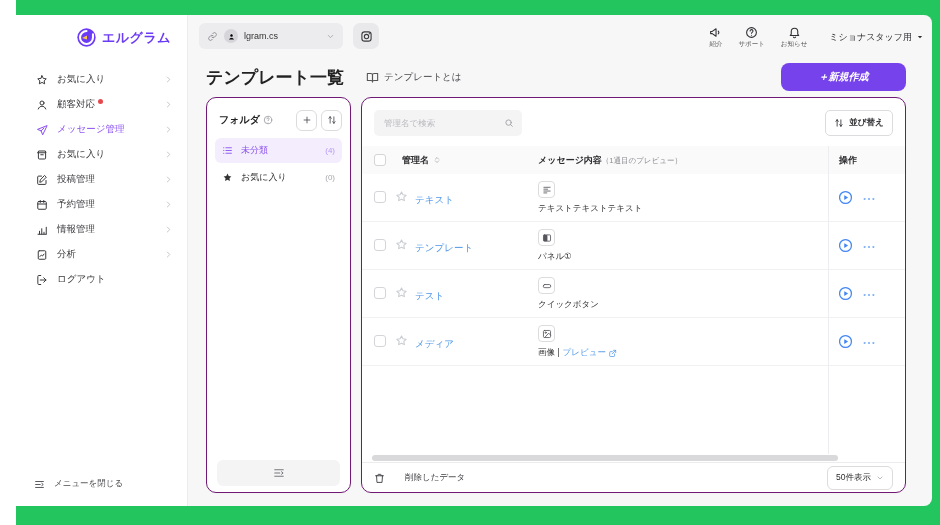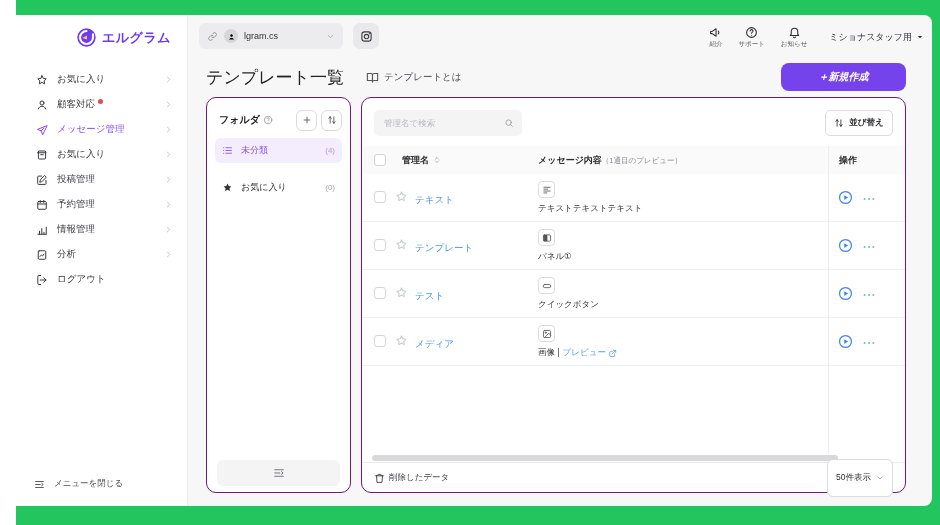--- a/index.html
+++ b/index.html
@@ -35,38 +35,38 @@
   .insta-btn .ico-s{width:13px;height:13px;}
   .top-right{position:absolute;right:8px;top:4px;height:36px;display:flex;align-items:center;gap:16px;}
   .top-act{display:flex;flex-direction:column;align-items:center;gap:1px;color:#2f2f33;cursor:pointer;}
   .top-act .ico-s{width:13px;height:13px;}
   .top-act .cap{font-size:6.5px;color:#555;}
   .user-menu{display:flex;align-items:center;gap:4px;margin-left:6px;cursor:pointer;}
   .user-menu .name{font-size:9px;color:#2d2d30;}
   .user-menu .caret{width:8px;height:8px;color:#2d2d30;}
   
   .page-head{position:absolute;left:18px;right:26px;top:42px;height:40px;display:flex;align-items:center;}
-  .page-title{font-size:17px;font-weight:normal;color:#222;}
+  .page-title{font-size:17px;font-weight:bold;color:#222;}
   .help-wrap{display:flex;align-items:center;gap:5px;margin-left:22px;color:#4a4a4e;cursor:pointer;}
   .help-wrap .ico-s{width:13px;height:13px;color:#555;}
   .help-wrap .t{font-size:9.5px;}
   .create-btn{margin-left:auto;width:125px;height:28px;background:#7642ec;border:none;border-radius:8px;color:#fff;font-size:10px;font-weight:bold;cursor:pointer;font-family:inherit;font-style:italic;}
   
   .card{position:absolute;background:#fff;border:1px solid #701a75;border-radius:10px;box-sizing:border-box;box-shadow:0 1px 2px rgba(0,0,0,.02);}
   .folder-card{left:18px;top:82px;width:145px;height:396px;}
   .table-card{left:173px;top:82px;width:545px;height:396px;}
   
   .folder-head{position:absolute;left:12px;top:10px;right:8px;height:24px;display:flex;align-items:center;}
   .folder-title{font-size:10px;font-weight:bold;color:#222;}
   .folder-help{width:10px;height:10px;color:#9a9aa0;margin-left:3px;cursor:pointer;}
   .sq-btn{width:21px;height:21px;border:1px solid #dcdcde;border-radius:6px;background:#fff;display:flex;align-items:center;justify-content:center;color:#4c4c50;cursor:pointer;box-sizing:border-box;}
   .sq-btn .ico-s{width:10px;height:10px;}
   .folder-head .sq-btn{margin-left:4px;}
   .folder-head .spacer{flex:1;}
-  .folder-list{position:absolute;left:8px;right:8px;top:40px;display:flex;flex-direction:column;gap:12px;}
+  .folder-list{position:absolute;left:8px;right:8px;top:40px;display:flex;flex-direction:column;gap:2px;}
   .folder-item{display:flex;align-items:center;height:25px;border-radius:6px;padding:0 7px;cursor:pointer;color:#333;}
   .folder-item .ico-s{width:11px;height:11px;color:#333;}
   .folder-item .lbl{font-size:9px;margin-left:8px;}
   .folder-item .cnt{margin-left:auto;font-size:8px;color:#a7a7ad;}
   .folder-item.active{background:#f4edfd;color:#8a53f0;}
   .folder-item.active .ico-s{color:#8a53f0;}
   .folder-item.active .cnt{color:#b59af5;}
   .folder-foot{position:absolute;left:10px;right:10px;top:362px;height:26px;background:#f4f4f5;border-radius:6px;display:flex;align-items:center;justify-content:center;color:#77777d;cursor:pointer;}
   .folder-foot .ico-s{width:12px;height:12px;}
   
@@ -94,23 +94,23 @@
   .trow .typebox{position:absolute;left:176px;top:7px;width:17px;height:17px;border:1px solid #dcdcde;border-radius:4px;display:flex;align-items:center;justify-content:center;color:#55555b;box-sizing:border-box;}
   .trow .typebox .ico-s{width:10px;height:10px;}
   .trow .caption{position:absolute;left:176px;top:29px;font-size:8.5px;color:#333;display:flex;align-items:center;gap:3px;white-space:nowrap;}
   .trow .caption .lnk{color:#4d96e8;cursor:pointer;display:flex;align-items:center;gap:2px;}
   .trow .caption .ext{width:9px;height:9px;color:#4d96e8;}
   .trow .play{position:absolute;left:476px;top:16px;width:15px;height:15px;color:#4285f4;cursor:pointer;}
   .trow .more{position:absolute;left:500px;top:18px;width:14px;height:12px;color:#7aaef5;cursor:pointer;}
   .col-divider{position:absolute;left:466px;top:48px;height:308px;width:1px;background:#ededf0;}
   .hscroll{position:absolute;left:10px;top:357px;width:466px;height:6px;border-radius:3px;background:#d9d9dc;cursor:pointer;}
   .tfoot{position:absolute;left:0;right:0;top:364px;height:31px;border-top:1px solid #ececee;display:flex;align-items:center;padding:0 12px;box-sizing:border-box;}
-  .del-link{display:flex;align-items:center;gap:4px;color:#3f3f44;font-size:8.5px;cursor:pointer;}
+  .del-link{display:flex;align-items:center;gap:20px;color:#3f3f44;font-size:8.5px;cursor:pointer;}
   .del-link .ico-s{width:11px;height:11px;}
-  .pagesize{margin-left:auto;width:66px;height:38px;border:1px solid #dcdcde;border-radius:6px;background:#fff;display:flex;align-items:center;justify-content:center;gap:5px;cursor:pointer;box-sizing:border-box;}
+  .pagesize{margin-left:auto;width:66px;height:24px;border:1px solid #dcdcde;border-radius:6px;background:#fff;display:flex;align-items:center;justify-content:center;gap:5px;cursor:pointer;box-sizing:border-box;}
   .pagesize .t{font-size:8.5px;color:#2d2d30;}
   .pagesize .ico-s{width:8px;height:8px;color:#9a9aa0;}
   
   .ico-s{display:inline-block;flex:0 0 auto;}
   .ico-s svg{width:100%;height:100%;display:block;fill:none;stroke:currentColor;stroke-width:2;stroke-linecap:round;stroke-linejoin:round;}
 </style>
 </head>
 <body>
 
 <div class="stage">

